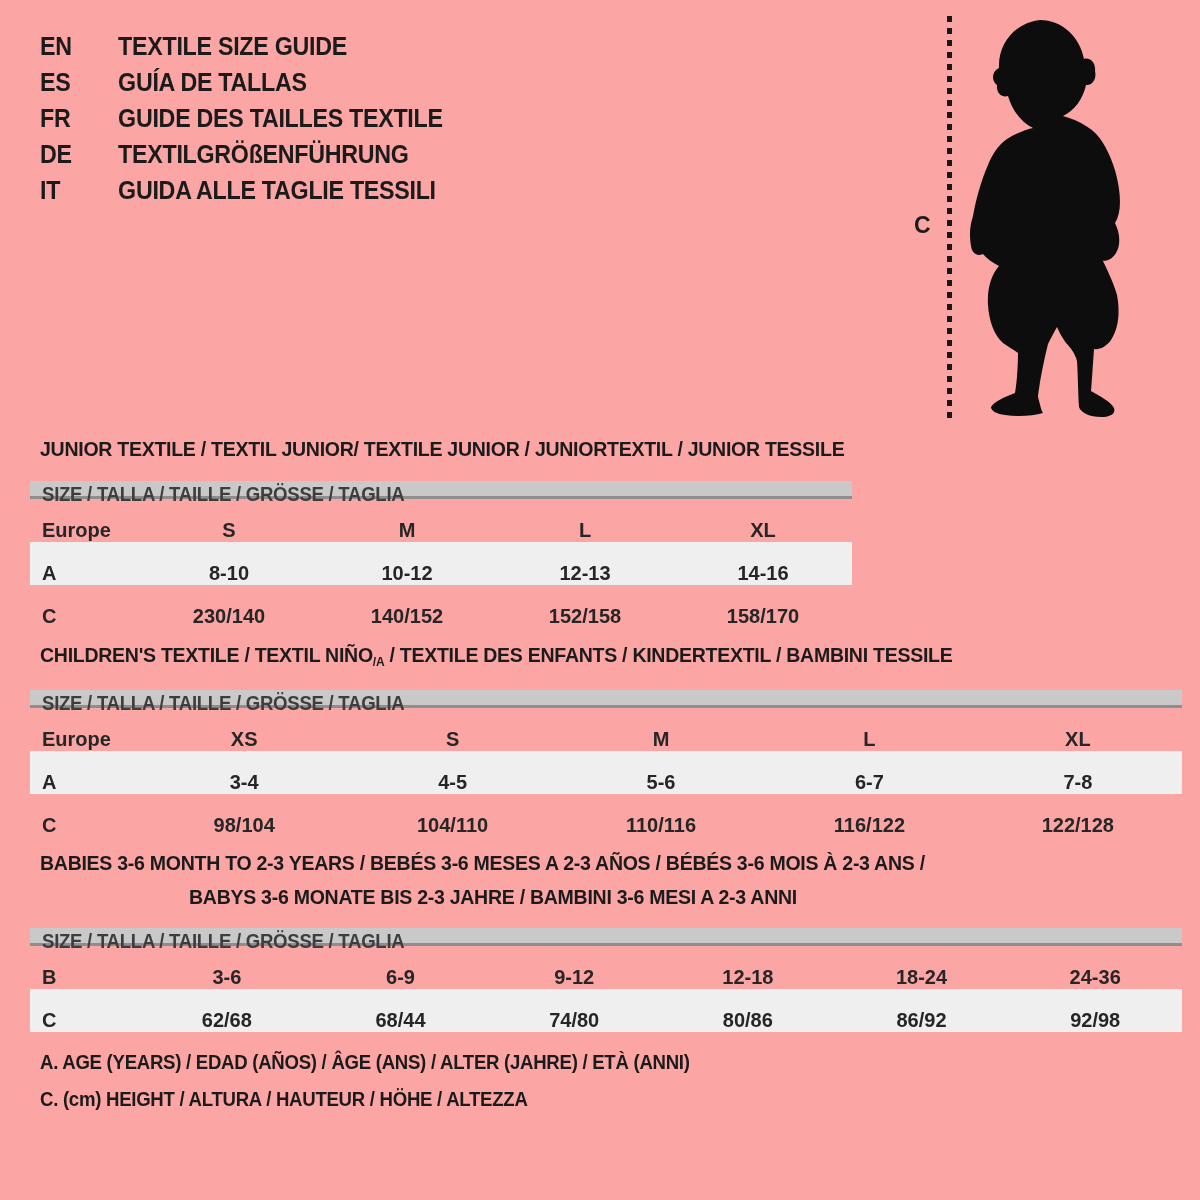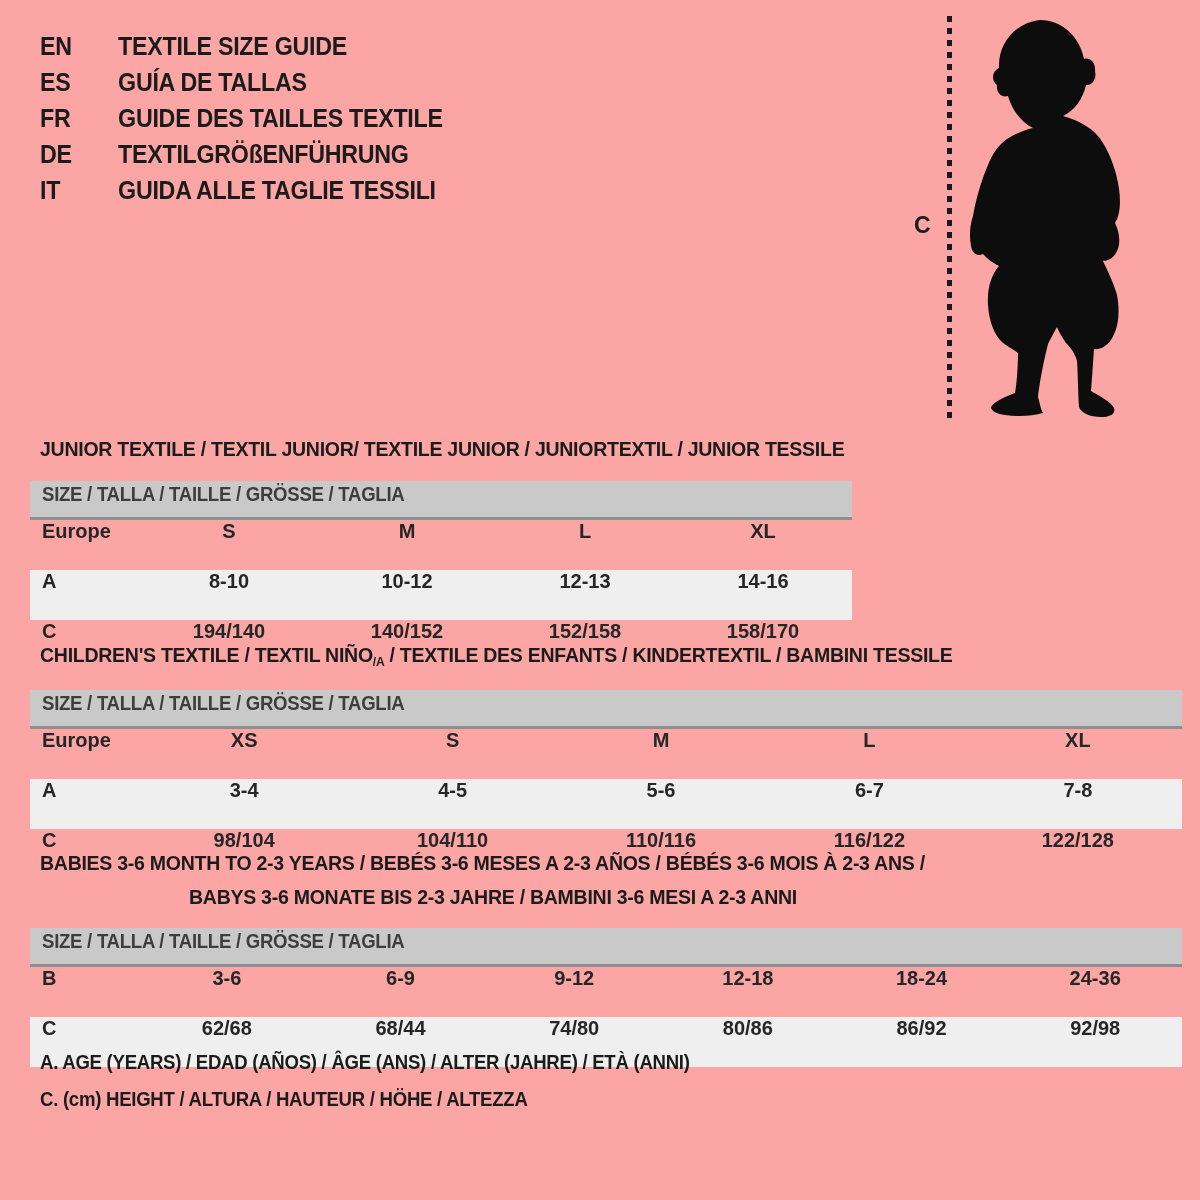--- a/index.html
+++ b/index.html
@@ -25,24 +25,24 @@
   .silhouette { position:absolute; left:962px; top:14px; }
 
   
   .section-title { position:absolute; left:40px; font-size:21px; font-weight:bold; white-space:nowrap;text-align:center; }
   .title-sub { font-size:13px; vertical-align:-4px; font-weight:bold; }
   .multi-line { line-height:34px; }
 
   
   .size-table { position:absolute; left:30px; }
   .thead {
-    height:39px; line-height:27px; background:#c9c9c9; border-bottom:3px solid #8e8e8e;
+    height:18px; line-height:27px; background:#c9c9c9; border-bottom:3px solid #8e8e8e;
     padding-left:12px; font-size:20px; font-weight:bold; color:#3d3d3d; white-space:nowrap;
   }
-  .trow { display:flex; height:50px; align-items:flex-start; font-size:20px; font-weight:bold; color:#262626; }
+  .trow { display:flex; height:43px; align-items:flex-end; font-size:20px; font-weight:bold; color:#262626; }
   .trow.shaded { background:#efefef; }
   .rlabel { width:110px; padding-left:12px; flex:none; }
   .cell { flex:1; text-align:center; }
 
   
   .footnotes { position:absolute; left:40px; top:1044px; }
   .footnote { height:37px; line-height:37px; font-size:20px; font-weight:bold; white-space:nowrap; }
 </style>
 </head>
 <body>
@@ -134,21 +134,21 @@
       </div>
       <div class="trow shaded">
         <div class="rlabel">A</div>
         <div class="cell">8-10</div>
         <div class="cell">10-12</div>
         <div class="cell">12-13</div>
         <div class="cell">14-16</div>
       </div>
       <div class="trow">
         <div class="rlabel">C</div>
-        <div class="cell">194/140</div>
+        <div class="cell">230/140</div>
         <div class="cell">140/152</div>
         <div class="cell">152/158</div>
         <div class="cell">158/170</div>
       </div>
     </div>
 
   <div class="section-title" style="top:643px">
     <span class="cond"><span>CHILDREN'S TEXTILE / TEXTIL NIÑO</span><span class="title-sub">/A</span><span> / TEXTILE DES ENFANTS / KINDERTEXTIL / BAMBINI TESSILE</span></span>
   </div>
   <div class="size-table" style="top:690px; width:1152px">

